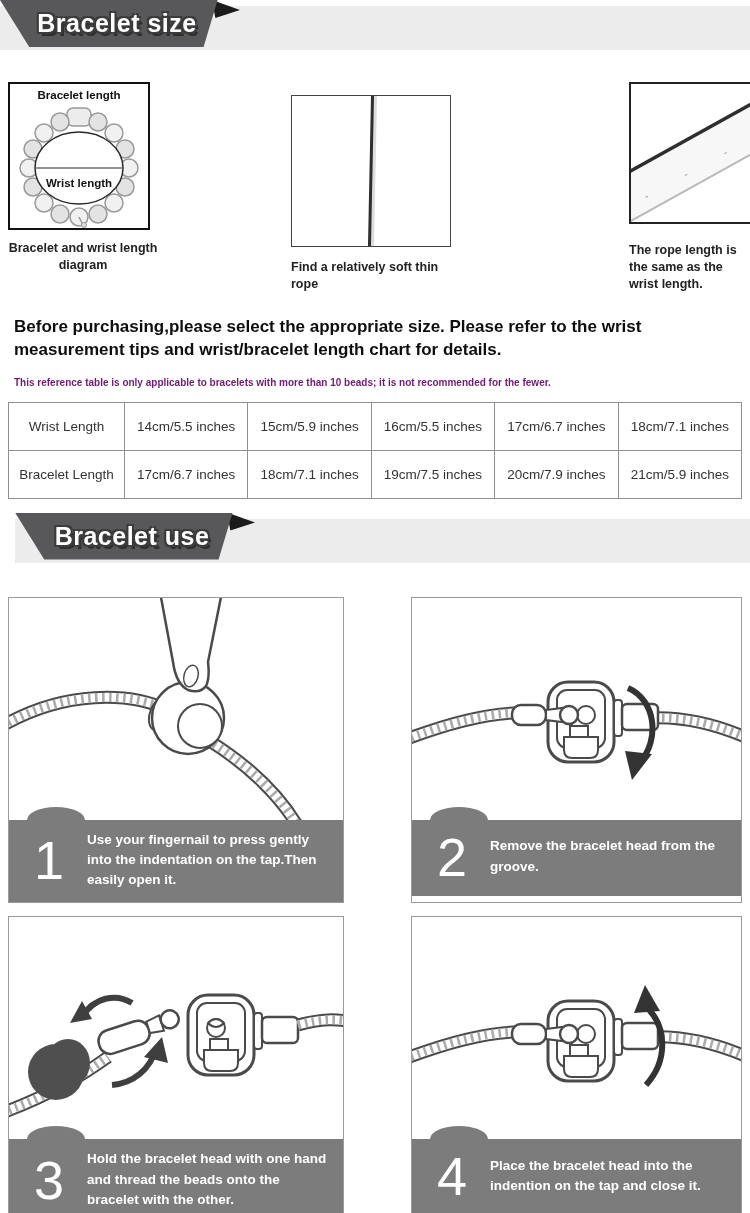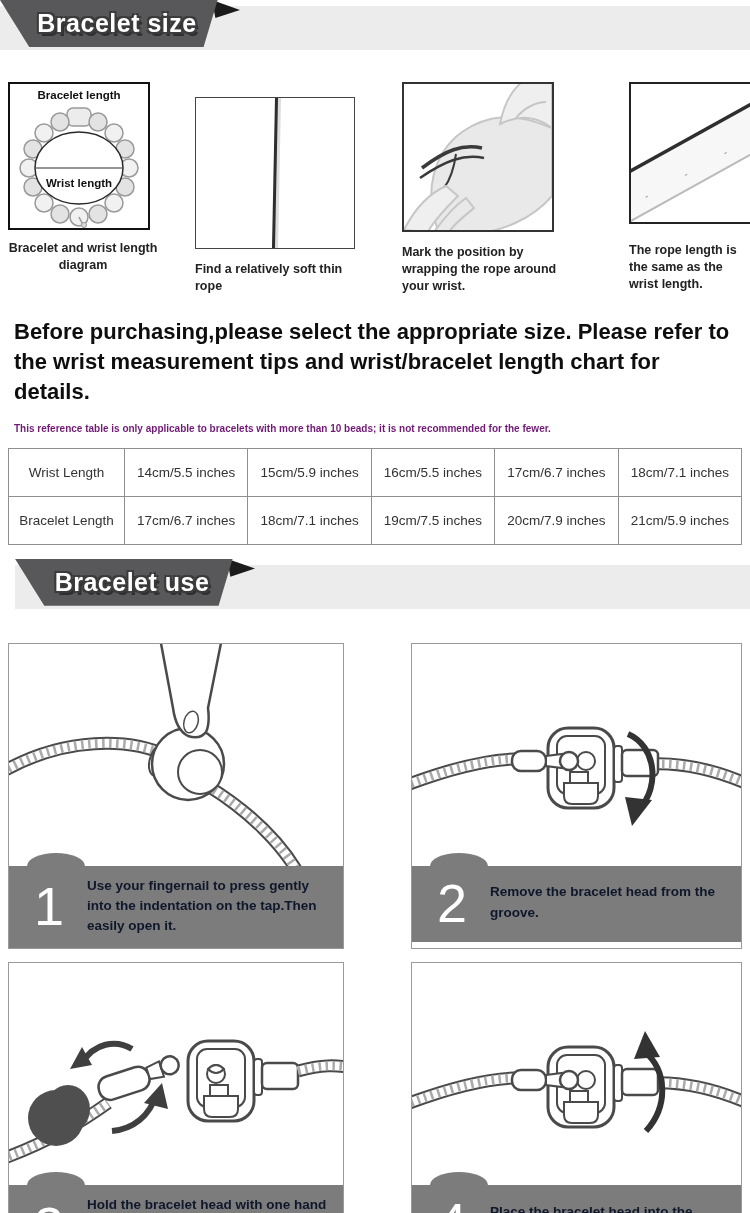--- a/index.html
+++ b/index.html
@@ -36,21 +36,21 @@
   .imgbox { background:#fff; overflow:hidden; }
   .box1 { width:142px; height:148px; border:2px solid #111; }
   .box2 { width:160px; height:152px; border:1.5px solid #444; }
   .box3 { width:152px; height:150px; border:2px solid #333; }
   .box4 { width:146px; height:142px; border:2px solid #222; }
   .imgbox svg { display:block; width:100%; height:100%; }
   .caption { font-weight:bold; font-size:12.5px; color:#222; line-height:1.35; margin-top:12px; }
   .cap-center { text-align:center; margin-top:10px; }
   .col-4 .caption { margin-top:18px; }
   
-  .intro { margin:22px 14px 0; font-size:22px; font-weight:bold; color:#0e0e0e; line-height:1.38; }
+  .intro { margin:22px 14px 0; font-size:17px; font-weight:bold; color:#0e0e0e; line-height:1.38; }
   .warning { margin:15px 14px 0; font-size:10px; font-weight:bold; color:#701a75; }
   
   table.size { border-collapse:collapse; margin:14px 8px 0; width:734px; table-layout:fixed; }
   table.size td {
     border:1.5px solid #8f8f8f; height:48px; font-size:13.5px; color:#333;
     text-align:center; background:#fff; padding:0 2px;
   }
   td.rowlabel { text-align:left; padding-left:10px; width:116px; color:#222; }
   
   .use-grid { padding:0 8px; margin-top:28px; }
@@ -64,21 +64,21 @@
     display:flex; align-items:center; padding:10px 14px 12px 14px;
   }
   .bump {
     position:absolute; left:18px; top:-13px; width:58px; height:13px;
     background:#7c7c7c; border-radius:29px 29px 0 0 / 13px 13px 0 0;
   }
   .num {
     font-size:54px; line-height:50px; color:#fff; font-weight:400;
     width:52px; flex:none; text-align:center; margin-right:12px;
   }
-  .step-text { color:#0f172a; font-size:13.5px; font-weight:bold; line-height:1.5; margin:0; }
+  .step-text { color:#ffffff; font-size:13.5px; font-weight:bold; line-height:1.5; margin:0; }
 </style>
 </head>
 <body>
 
 <div class="banner-row">
   <div class="banner-strip"></div>
   <div class="banner-fold"></div>
   <div class="banner">
     <span class="banner-text">Bracelet size</span>
   </div>
@@ -119,35 +119,20 @@
   <div class="col col-2">
     <div class="imgbox box2">
       <svg viewBox="0 0 157 149">
         <path d="M82 0 L79 149" stroke="#ddd" stroke-width="5" fill="none"></path>
         <path d="M80 0 L77 149" stroke="#2f2f2f" stroke-width="3" fill="none"></path>
       </svg>
     </div>
     <div class="caption">Find a relatively soft thin rope</div>
   </div>
 
-  <div class="col col-3">
-    <div class="imgbox box3">
-      <svg viewBox="0 0 148 146">
-        <path d="M34 146 C 20 110 28 70 58 48 C 84 30 112 28 148 44 L148 112 C 130 134 96 150 60 150 Z" fill="#e9e9e9" stroke="#c6c6c6" stroke-width="2"></path>
-        <path d="M96 40 C 100 20 108 6 118 -2 L148 -2 L148 44 C 130 30 112 32 96 40 Z" fill="#efefef" stroke="#c6c6c6" stroke-width="2"></path>
-        <path d="M112 34 C 120 24 132 18 142 18" stroke="#c6c6c6" stroke-width="2" fill="none"></path>
-        <path d="M18 84 C 42 66 58 60 78 64" stroke="#3a3a3a" stroke-width="3.5" fill="none"></path>
-        <path d="M16 94 C 42 76 60 70 80 74" stroke="#3a3a3a" stroke-width="2.5" fill="none"></path>
-        <path d="M52 70 C 50 84 46 96 40 104" stroke="#3a3a3a" stroke-width="2" fill="none"></path>
-        <path d="M0 146 C 10 126 24 110 42 102 L 54 112 C 40 126 28 140 24 148 Z" fill="#efefef" stroke="#c6c6c6" stroke-width="2"></path>
-        <path d="M30 148 C 40 134 50 122 62 114 L70 124 C 58 134 48 142 44 150 Z" fill="#e9e9e9" stroke="#c6c6c6" stroke-width="2"></path>
-      </svg>
-    </div>
-    <div class="caption">Mark the position by wrapping the rope around your wrist.</div>
-  </div>
 
   <div class="col col-4">
     <div class="imgbox box4">
       <svg viewBox="0 0 142 138">
         <defs>
           <pattern id="ticks" width="9" height="40" patternUnits="userSpaceOnUse">
             <line x1="1" y1="0" x2="1" y2="11" stroke="#8a8a8a" stroke-width="1.4"></line>
           </pattern>
           <pattern id="ticks2" width="45" height="40" patternUnits="userSpaceOnUse">
             <line x1="1.5" y1="0" x2="1.5" y2="19" stroke="#777" stroke-width="2"></line>

